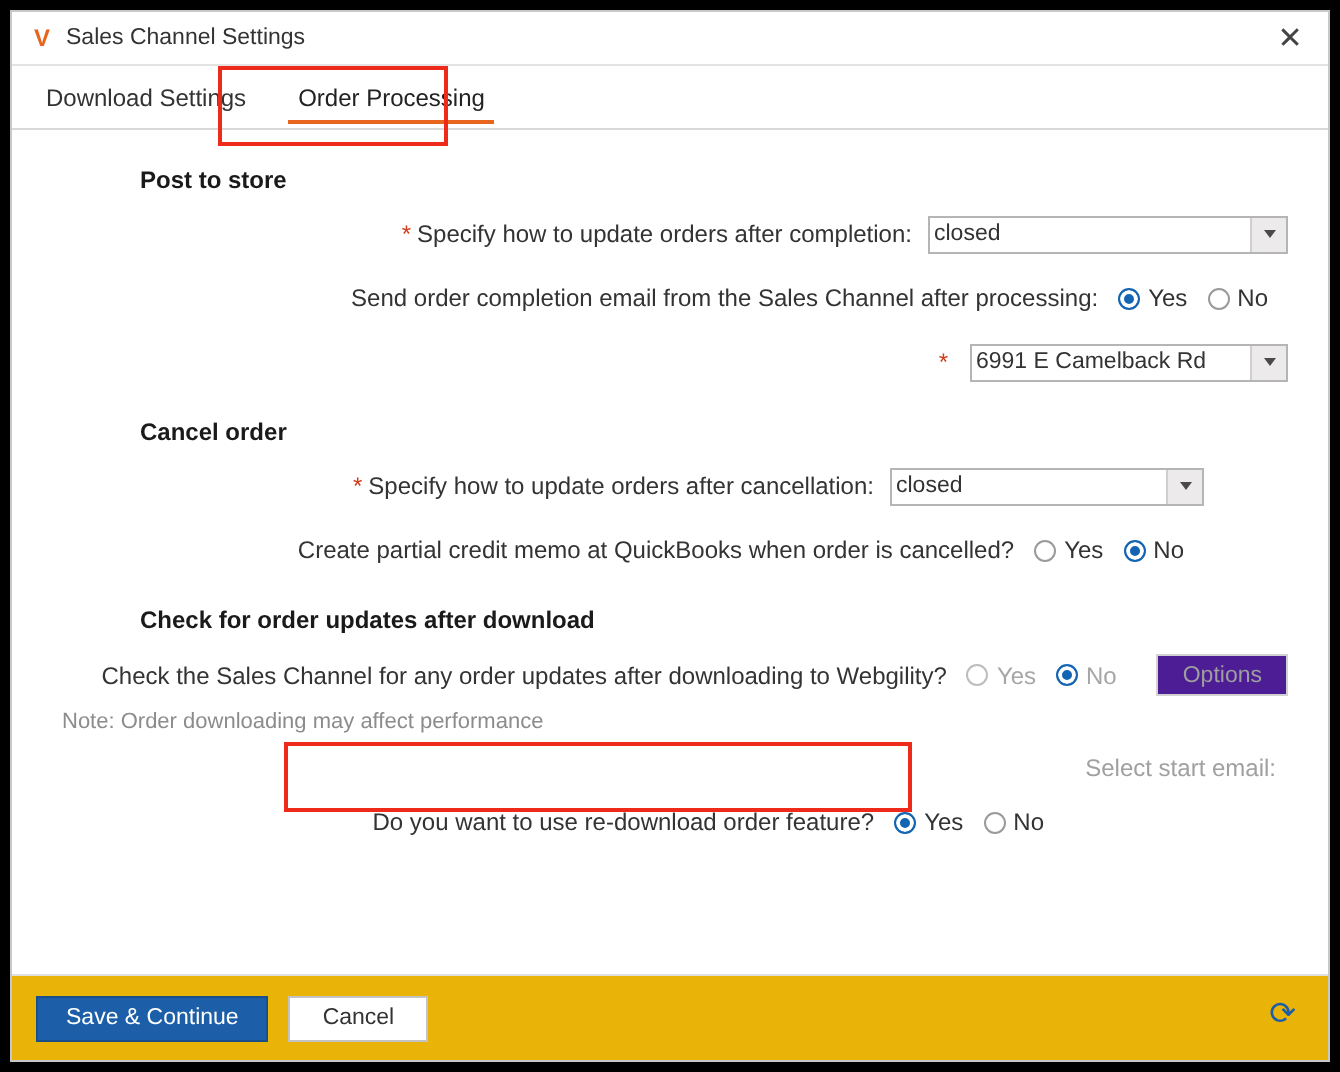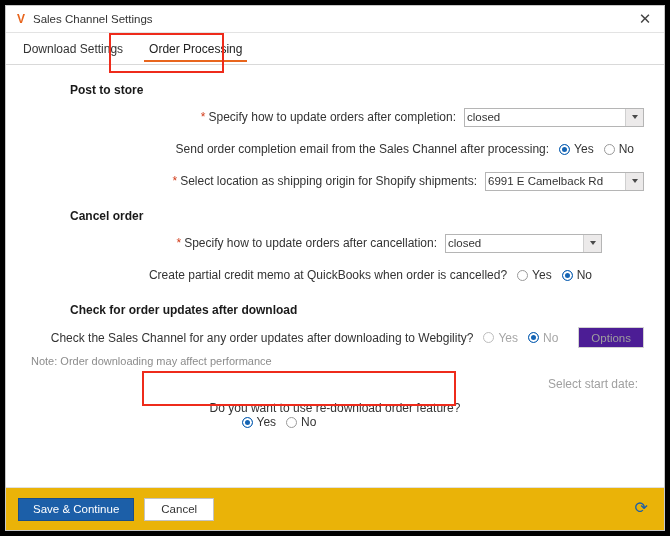--- a/index.html
+++ b/index.html
@@ -365,21 +365,20 @@
         <span class="radio">
           <span class="dot"></span>
           <span>No</span>
         </span>
       </span>
     </div>
 
     <div class="row">
       <div class="spacer"></div>
       <span class="req">*</span>
-      <span class="lbl">Select location as shipping origin for Shopify shipments:</span>
       <span class="combo-wrap" style="margin-left:8px;">
         <select class="combo" style="width:159px;">
           <option>6991 E Camelback Rd</option>
         </select>
         <span class="combo-arrow">
             <span></span>
           </span>
       </span>
     </div>
 
@@ -428,24 +427,24 @@
           <span class="dot on"></span>
           <span>No</span>
         </span>
       </span>
       <button class="btn options-btn">Options</button>
     </div>
 
     <div class="note">Note: Order downloading may affect performance</div>
 
     <div class="date-row">
-      <span class="date-lbl">Select start date:</span>
-    </div>
-
-    <div class="row" style="flex-direction:column;">
+      <span class="date-lbl">Select start email:</span>
+    </div>
+
+    <div class="row" style="">
       <div class="spacer"></div>
       <span class="lbl">Do you want to use re-download order feature?</span>
       <span class="radio-group" style="margin-left:10px;margin-right:112px;">
         <span class="radio">
           <span class="dot on"></span>
           <span>Yes</span>
         </span>
         <span class="radio">
           <span class="dot"></span>
           <span>No</span>

